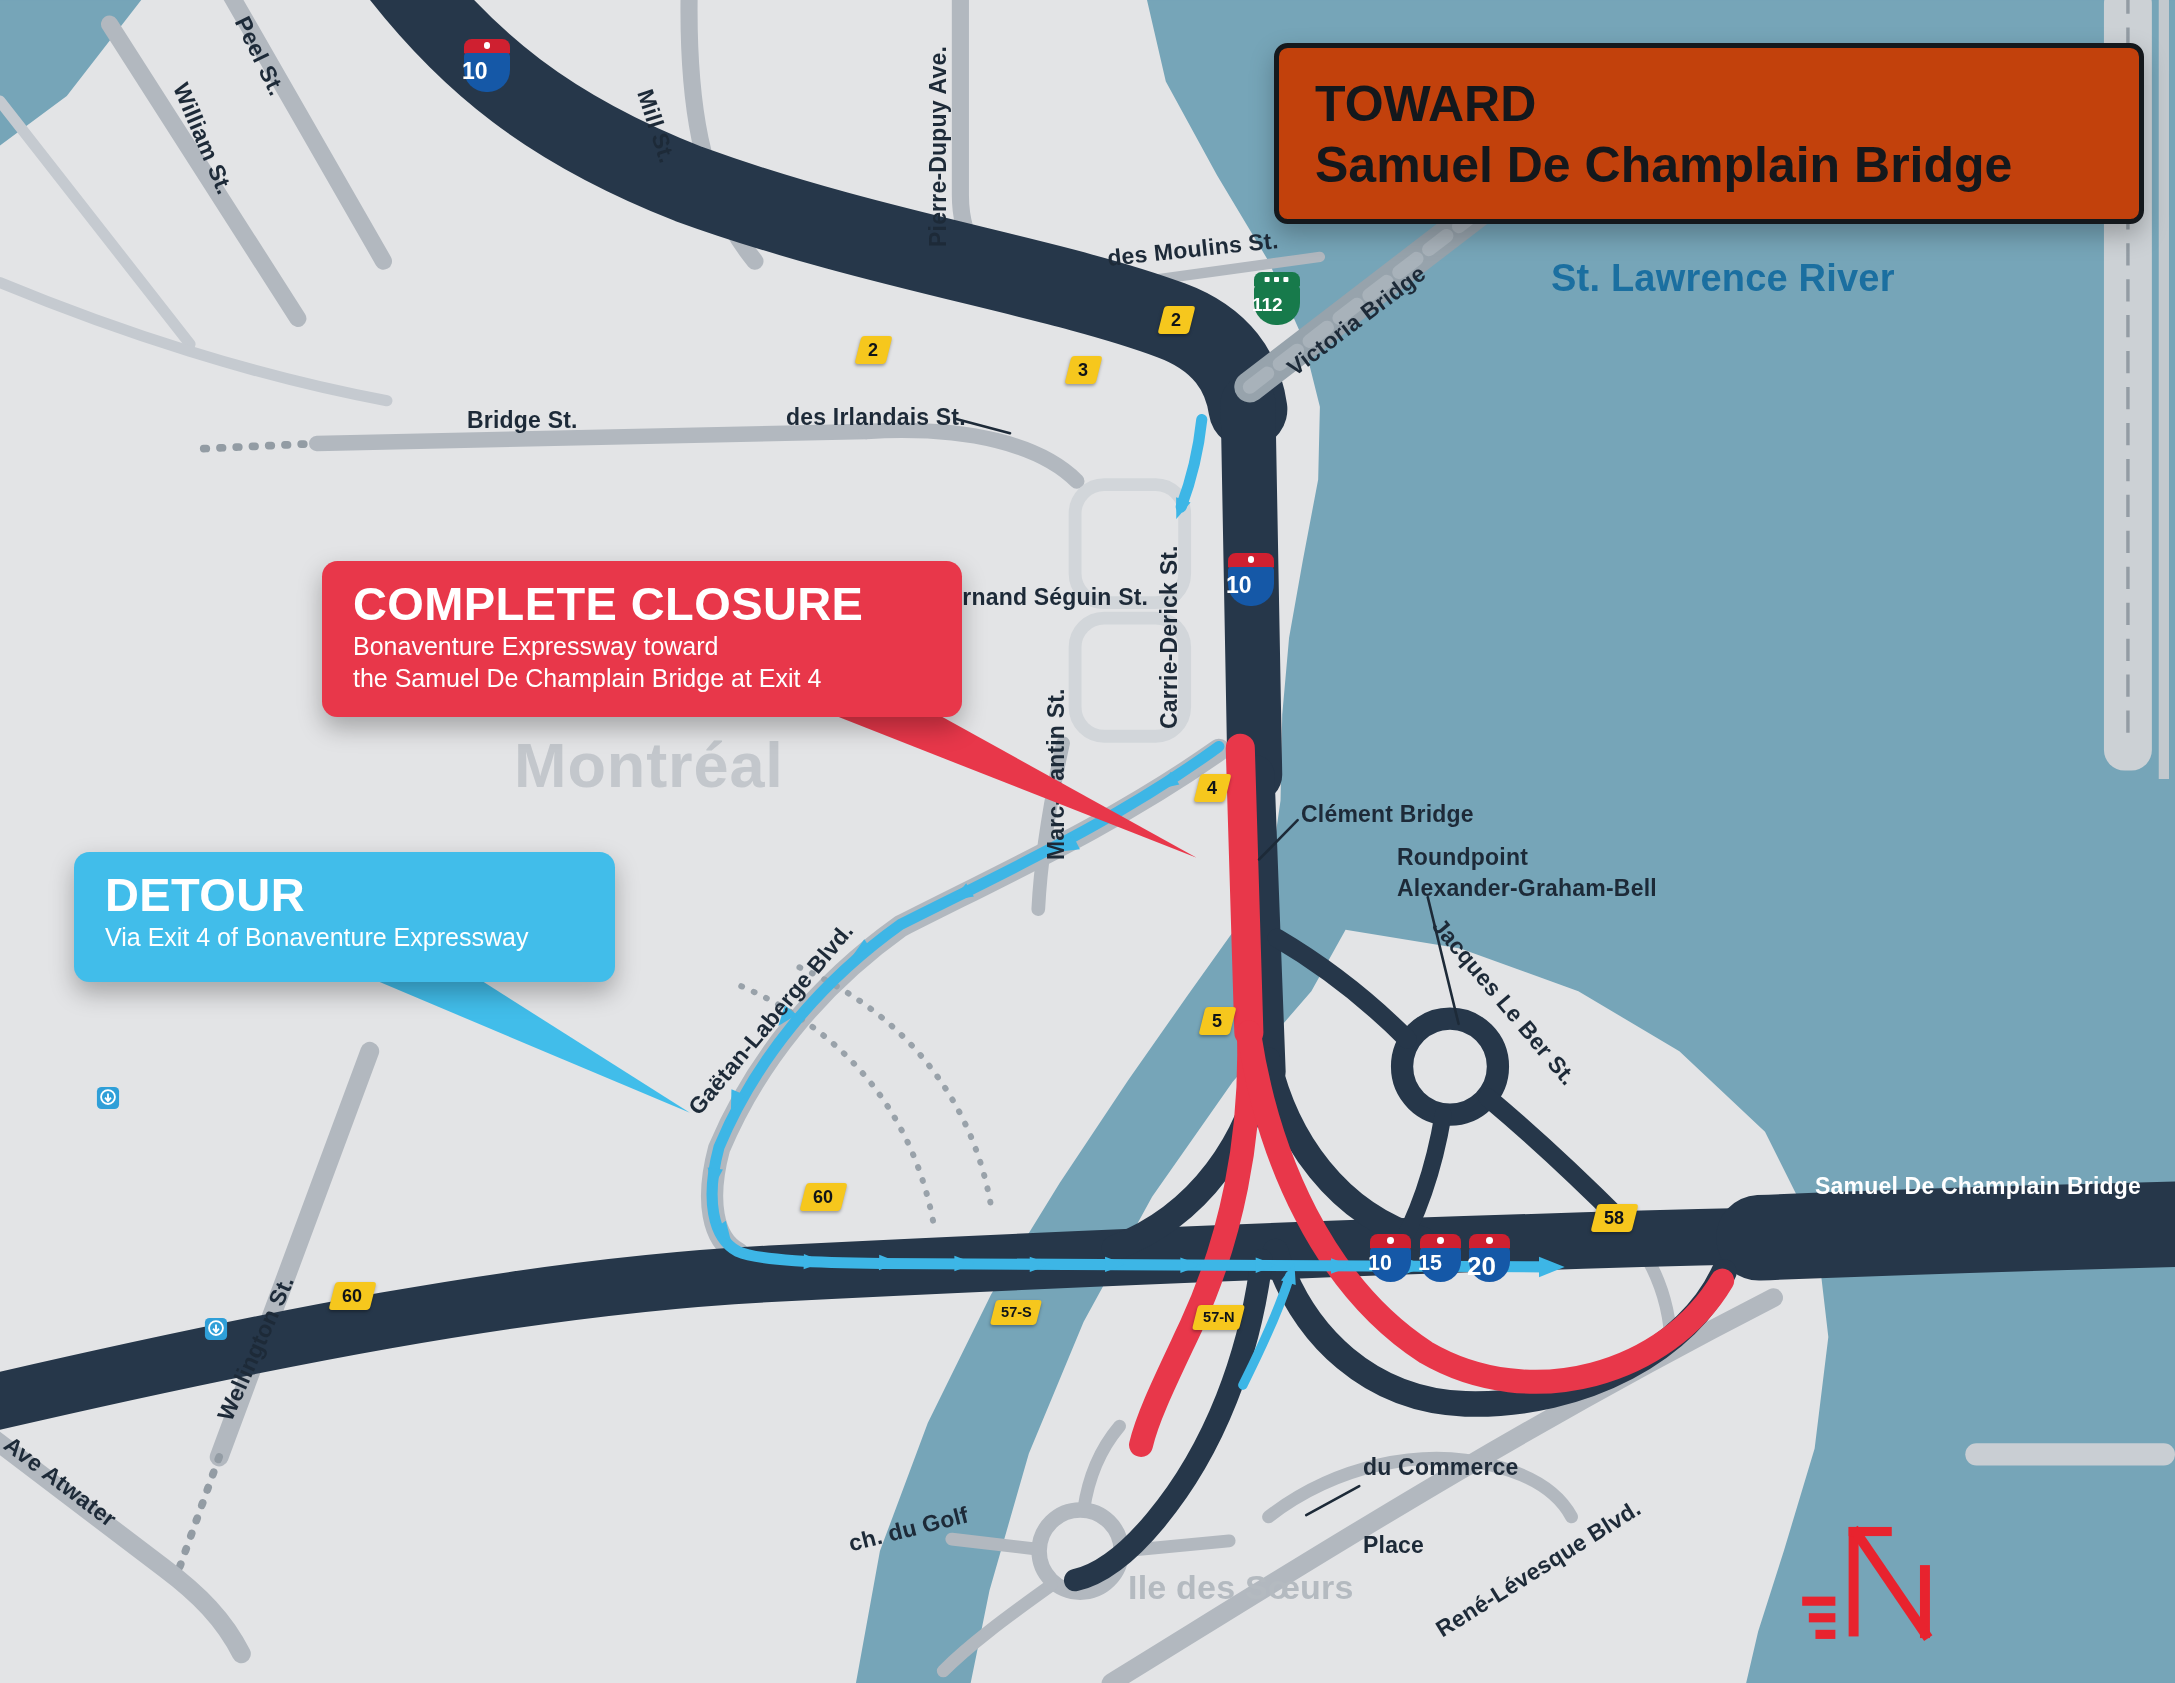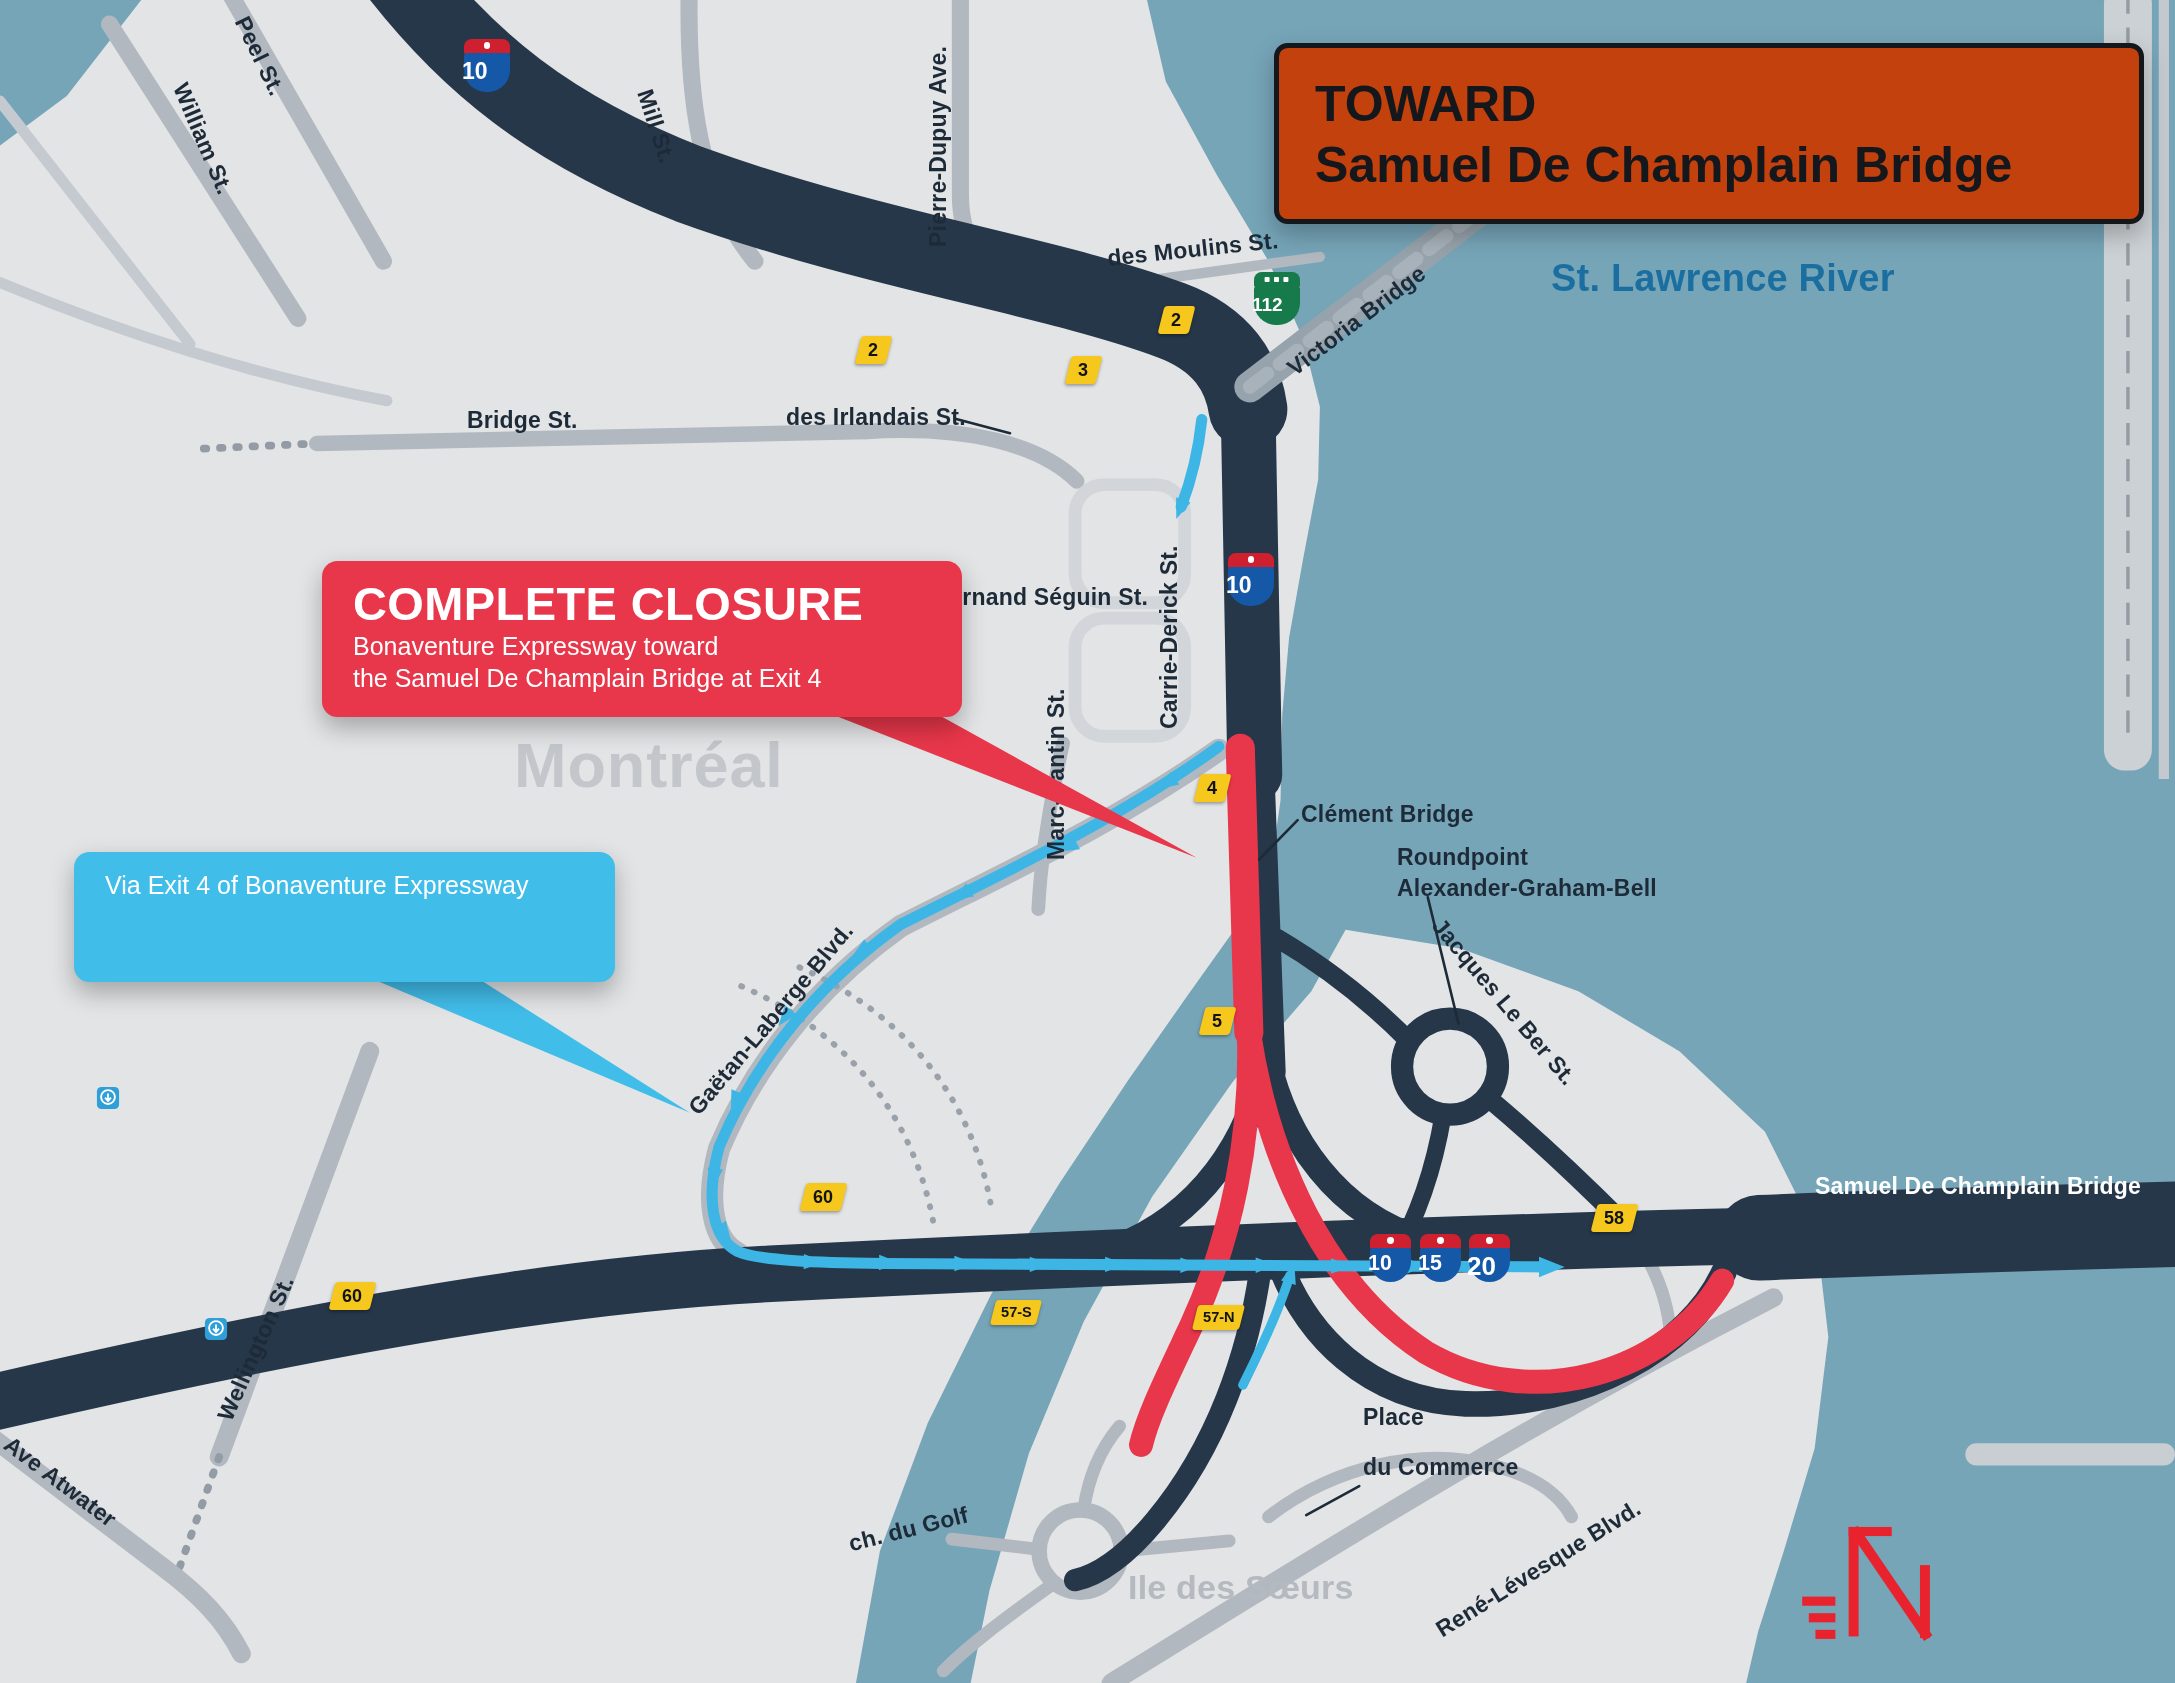--- a/index.html
+++ b/index.html
@@ -188,21 +188,21 @@
   <div class="lbl" style="left:1397px;top:844px">Roundpoint</div>
   <div class="lbl" style="left:1397px;top:875px">Alexander-Graham-Bell</div>
   <div class="lbl" style="left:1447px;top:913px;transform:rotate(50deg)">Jacques Le Ber St.</div>
   <div class="lbl river" style="left:1551px;top:257px">St. Lawrence River</div>
   <div class="lbl white" style="left:1815px;top:1173px">Samuel De Champlain Bridge</div>
   <div class="lbl" style="left:212px;top:1414px;transform:rotate(-66deg)">Wellington St.</div>
   <div class="lbl" style="left:15.4px;top:1431px;transform:rotate(37deg)">Ave Atwater</div>
   <div class="lbl" style="left:846px;top:1531px;transform:rotate(-14deg)">ch. du Golf</div>
   <div class="lbl island-gray" style="left:1128px;top:1568px">Ile des Sœurs</div>
   <div class="lbl" style="left:1363px;top:1454px">du Commerce</div>
-  <div class="lbl" style="left:1363px;top:1404px">Place</div>
+  <div class="lbl" style="left:1363px;top:1532px">Place</div>
   <div class="lbl" style="left:1431px;top:1620px;transform:rotate(-32deg)">René-Lévesque Blvd.</div>
 
   <div class="shield" style="left:462px;top:39px">
     <div class="crest"></div>
     <div class="body"></div>
     <div class="num">10</div>
   </div>
   <div class="shield" style="left:1226px;top:553px">
     <div class="crest"></div>
     <div class="body"></div>
@@ -260,20 +260,21 @@
     <polygon points="436,1144 560,1144 806,1300" fill="#41bdea"></polygon>
   </svg>
 
   <div class="callout red" style="left:322px;top:561px;width:640px;height:156px;box-sizing:border-box;">
     <div class="t">COMPLETE CLOSURE</div>
     <span class="s">Bonaventure Expressway toward</span>
     <span class="s">the Samuel De Champlain Bridge at Exit 4</span>
   </div>
 
   <div class="callout blue" style="left:74px;top:852px;width:541px;height:130px;box-sizing:border-box;">
+    <div class="t">DETOUR</div>
     <span class="s">Via Exit 4 of Bonaventure Expressway</span>
   </div>
 
   <div class="titlebox">
     <div class="tl">TOWARD</div>
     <div class="tl">Samuel De Champlain Bridge</div>
   </div>
 
   <div class="logo">
     <svg width="171" height="141" viewBox="0 0 200 170">

